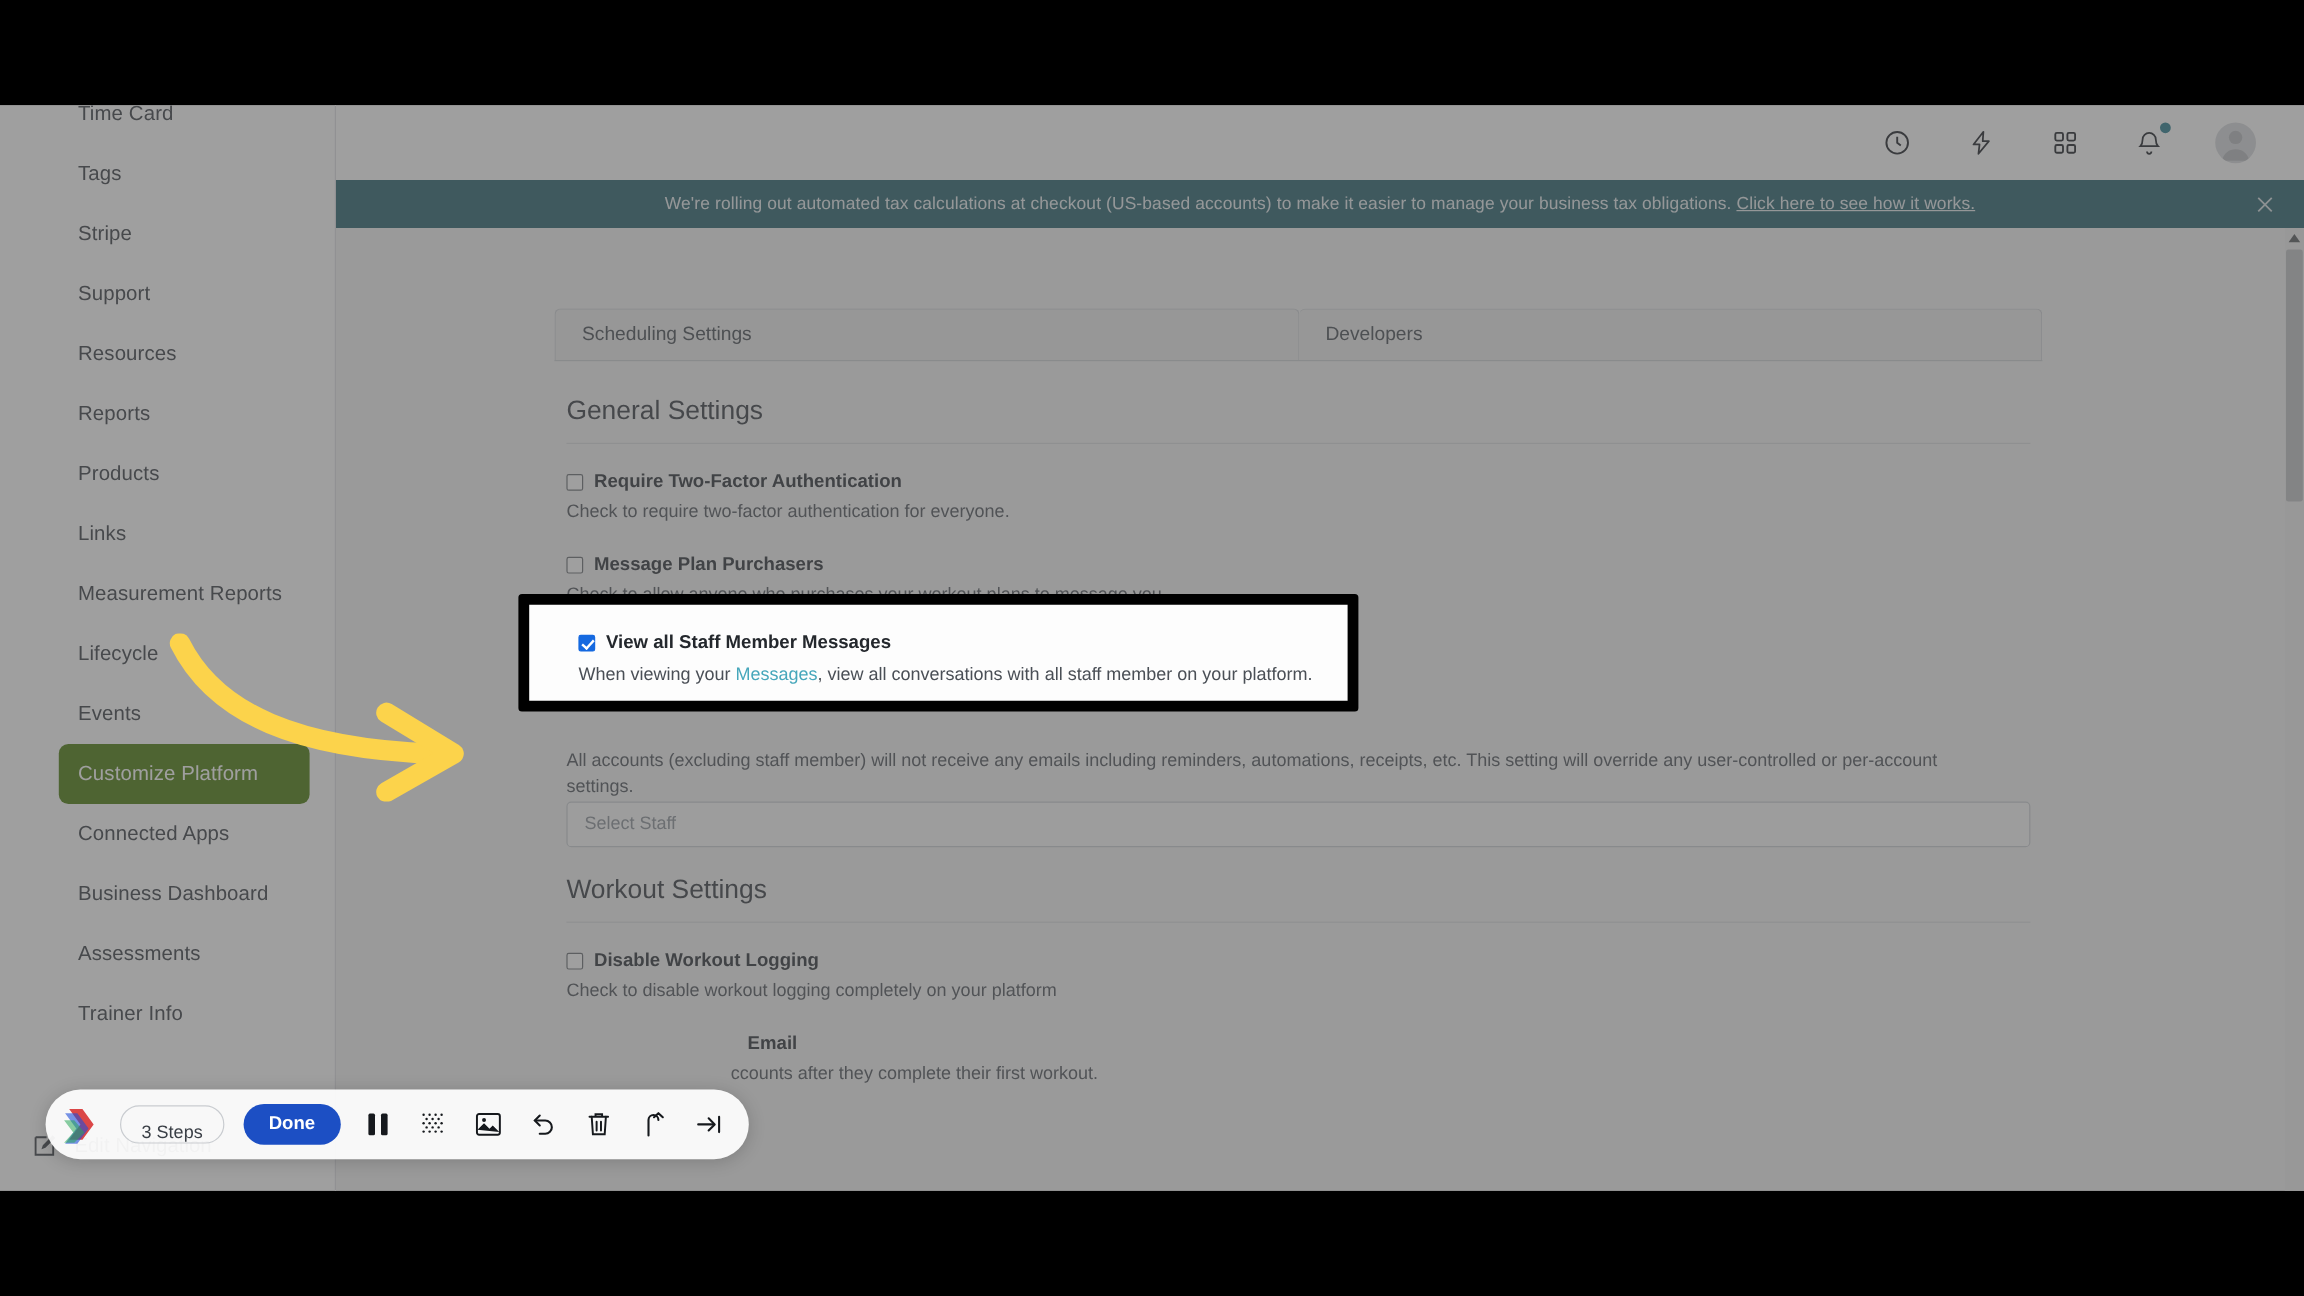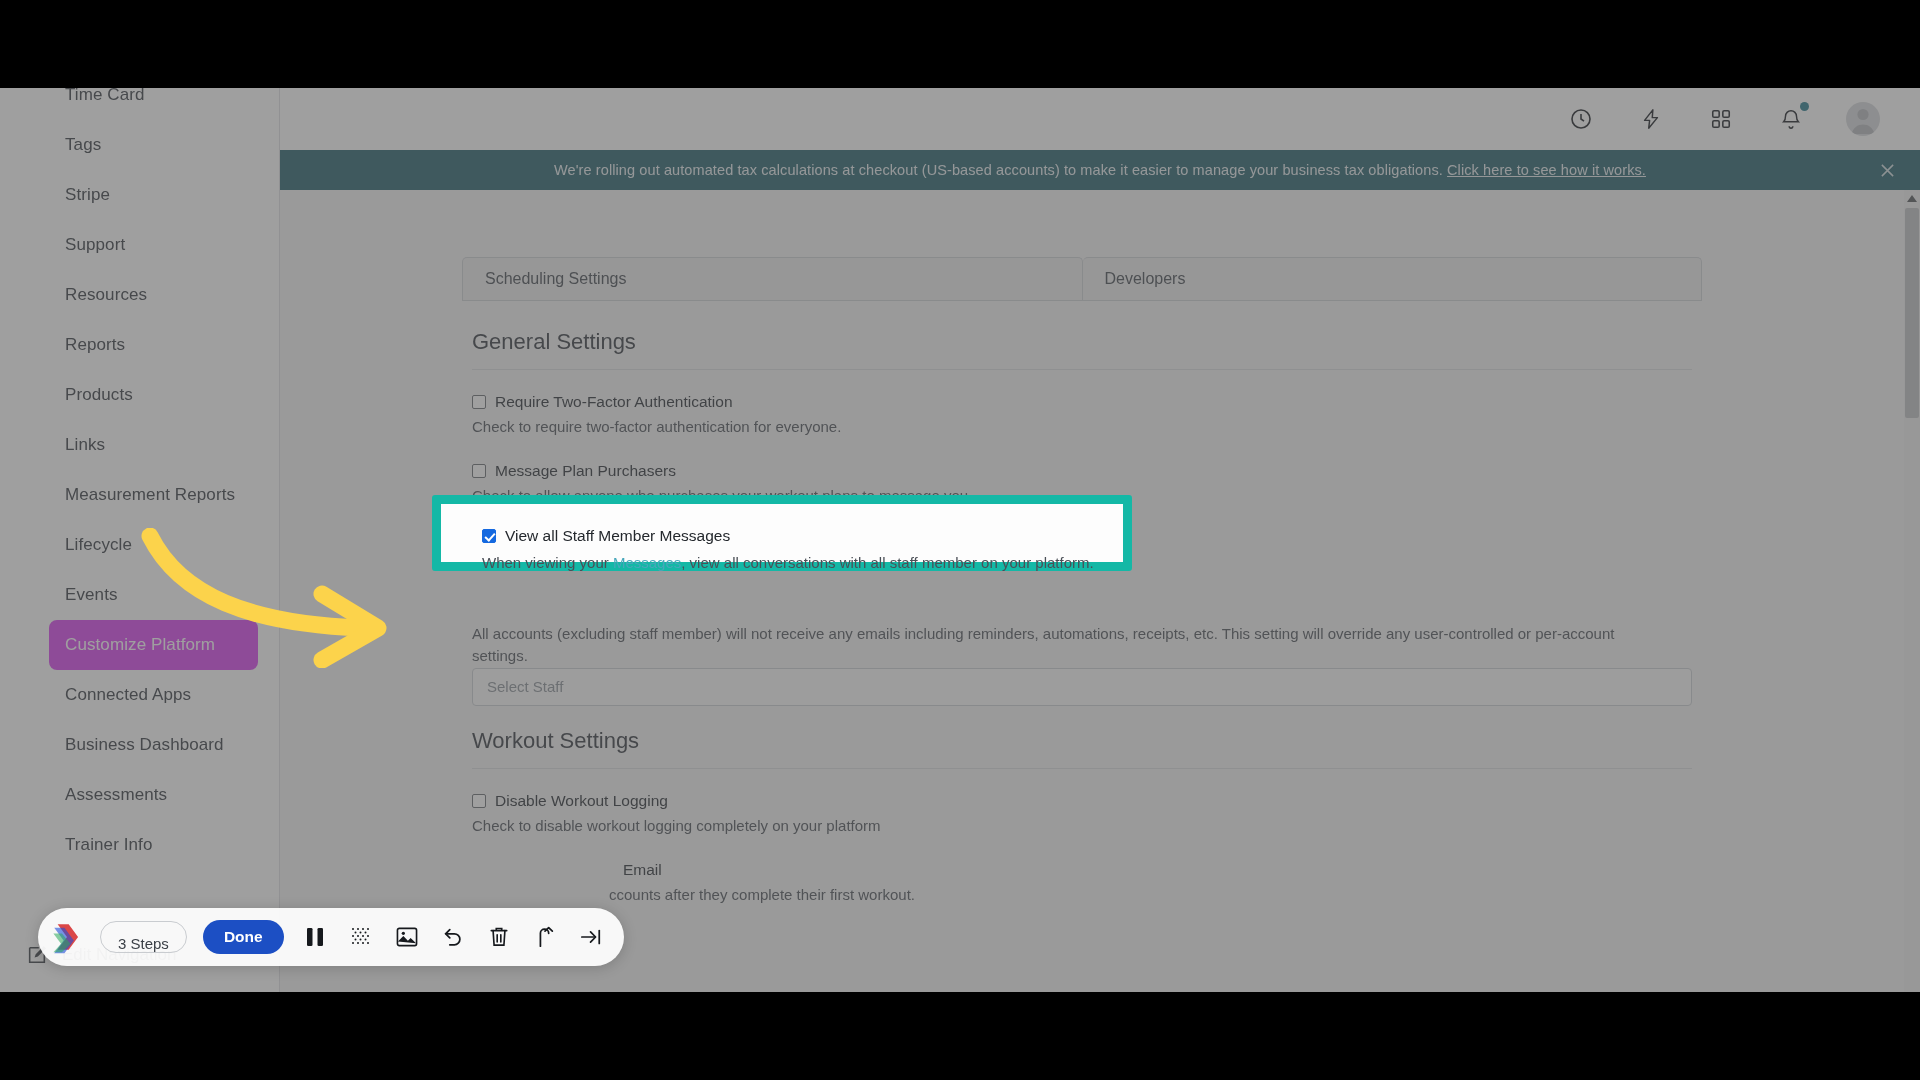--- a/index.html
+++ b/index.html
@@ -68,21 +68,21 @@
     display: flex;
     align-items: center;
     border-radius: 8px;
     font-size: 17px;
     color: #3c4148;
     letter-spacing: .1px;
     cursor: pointer;
     white-space: nowrap;
   }
   .nav-item.active {
-    background: #d946ef;
+    background: #4d7c0f;
     color: #ffffff;
   }
   #edit-nav {
     position: absolute;
     left: 0;
     bottom: 14px;
     width: 280px;
     height: 46px;
     display: flex;
     align-items: center;
@@ -254,21 +254,21 @@
     content: "";
     position: absolute;
     left: 4px; top: 1px;
     width: 4px; height: 8px;
     border: solid #ffffff;
     border-width: 0 2px 2px 0;
     transform: rotate(42deg);
   }
   .field-label {
     font-size: 15.5px;
-    font-weight: 400;
+    font-weight: 700;
     color: #2f343a;
     line-height: 1.25;
   }
   .field-desc {
     font-size: 15px;
     color: #52575e;
     line-height: 1.5;
     padding-left: 0;
     margin-top: 5px;
     max-width: 1200px;
@@ -320,23 +320,23 @@
     border-radius: 2px;
     cursor: pointer;
   }
 
   
   #spotlight {
     position: absolute;
     left: 432px;
     top: 407px;
     width: 700px;
-    height: 76px;
+    height: 98px;
     background: #fdfdfd;
-    border: 9px solid #14b8a6;
+    border: 9px solid #000000;
     border-radius: 3px;
     z-index: 50;
     padding: 22px 0 0 41px;
   }
   #spotlight .field-head { gap: 9px; }
   #spotlight .field-label { color: #24282d; }
   #spotlight .field-desc { color: #4a4f56; margin-top: 7px; }
 
   
   #arrow {

